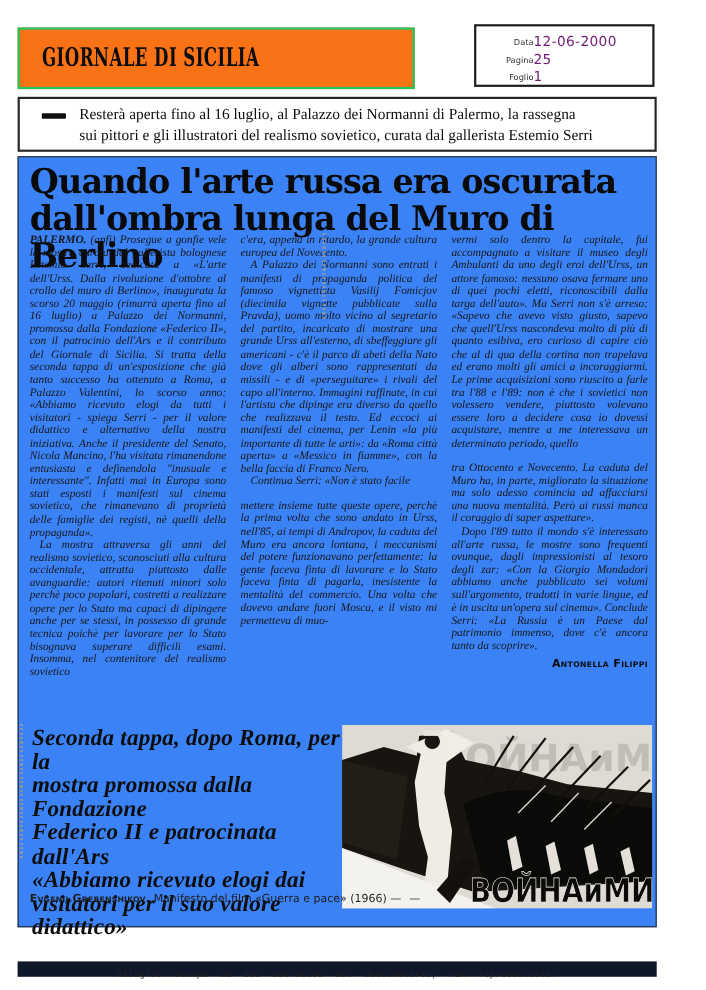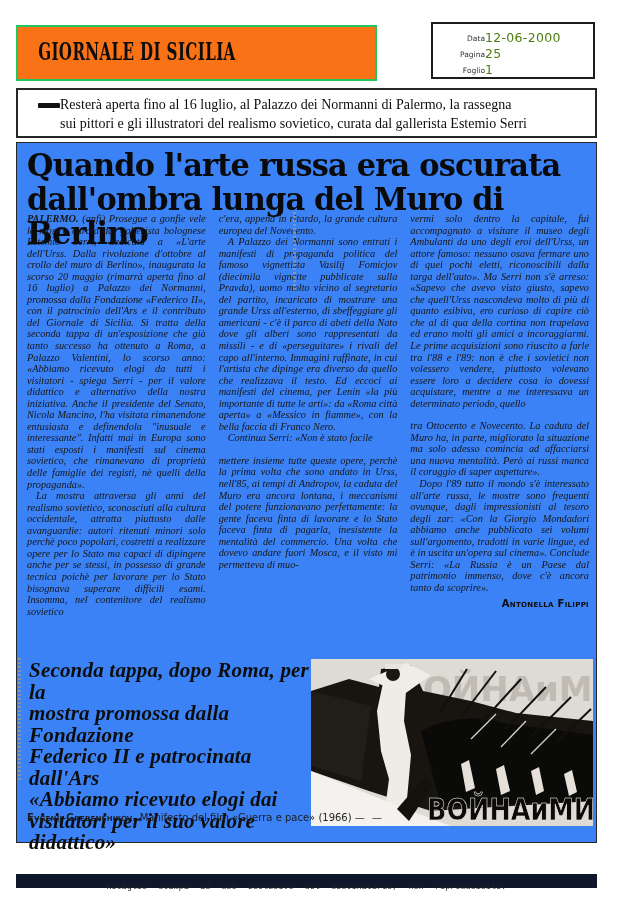--- a/index.html
+++ b/index.html
@@ -19,26 +19,26 @@
     letter-spacing:.5px;transform:scale(.72,1.12);transform-origin:0 50%;
     color:#0d0d0d;
   }
   .meta-box{
     position:absolute;left:431px;top:22px;width:164px;height:57px;
     border:2px solid #1c1c1c;box-sizing:border-box;background:#fff;
     padding:6px 10px;font-family:"DejaVu Sans", sans-serif;text-align:right;
   }
   .meta-row{display:flex;margin-bottom:1px;}
   .meta-label{width:42px;font-size:7.5px;color:#333;padding-top:4px;}
-  .meta-value{font-size:12.5px;letter-spacing:.3px;color:#4d7c0f;}
+  .meta-value{font-size:12.5px;letter-spacing:.3px;color:#701a75;}
   
   .standfirst-box{
     position:absolute;left:16px;top:88px;width:581px;height:50px;
     border:2px solid #262626;box-sizing:border-box;background:#fff;
-    display:flex;align-items:flex-start;padding:6px 8px 12px 20px;
+    display:flex;align-items:flex-start;padding:6px 8px 12px 20px;gap:12px;
   }
   .dash-icon{flex:none;margin-top:7px;width:22px;height:5px;background:#111;border-radius:1px;}
   .standfirst-text{
     font-size:14px;line-height:18.5px;white-space:pre-line;color:#0d0d0d;
   }
   
   .article-box{
     position:absolute;left:16px;top:142px;width:581px;height:701px;
     border:1.5px solid #262626;box-sizing:border-box;background:#3b82f6;
   }

